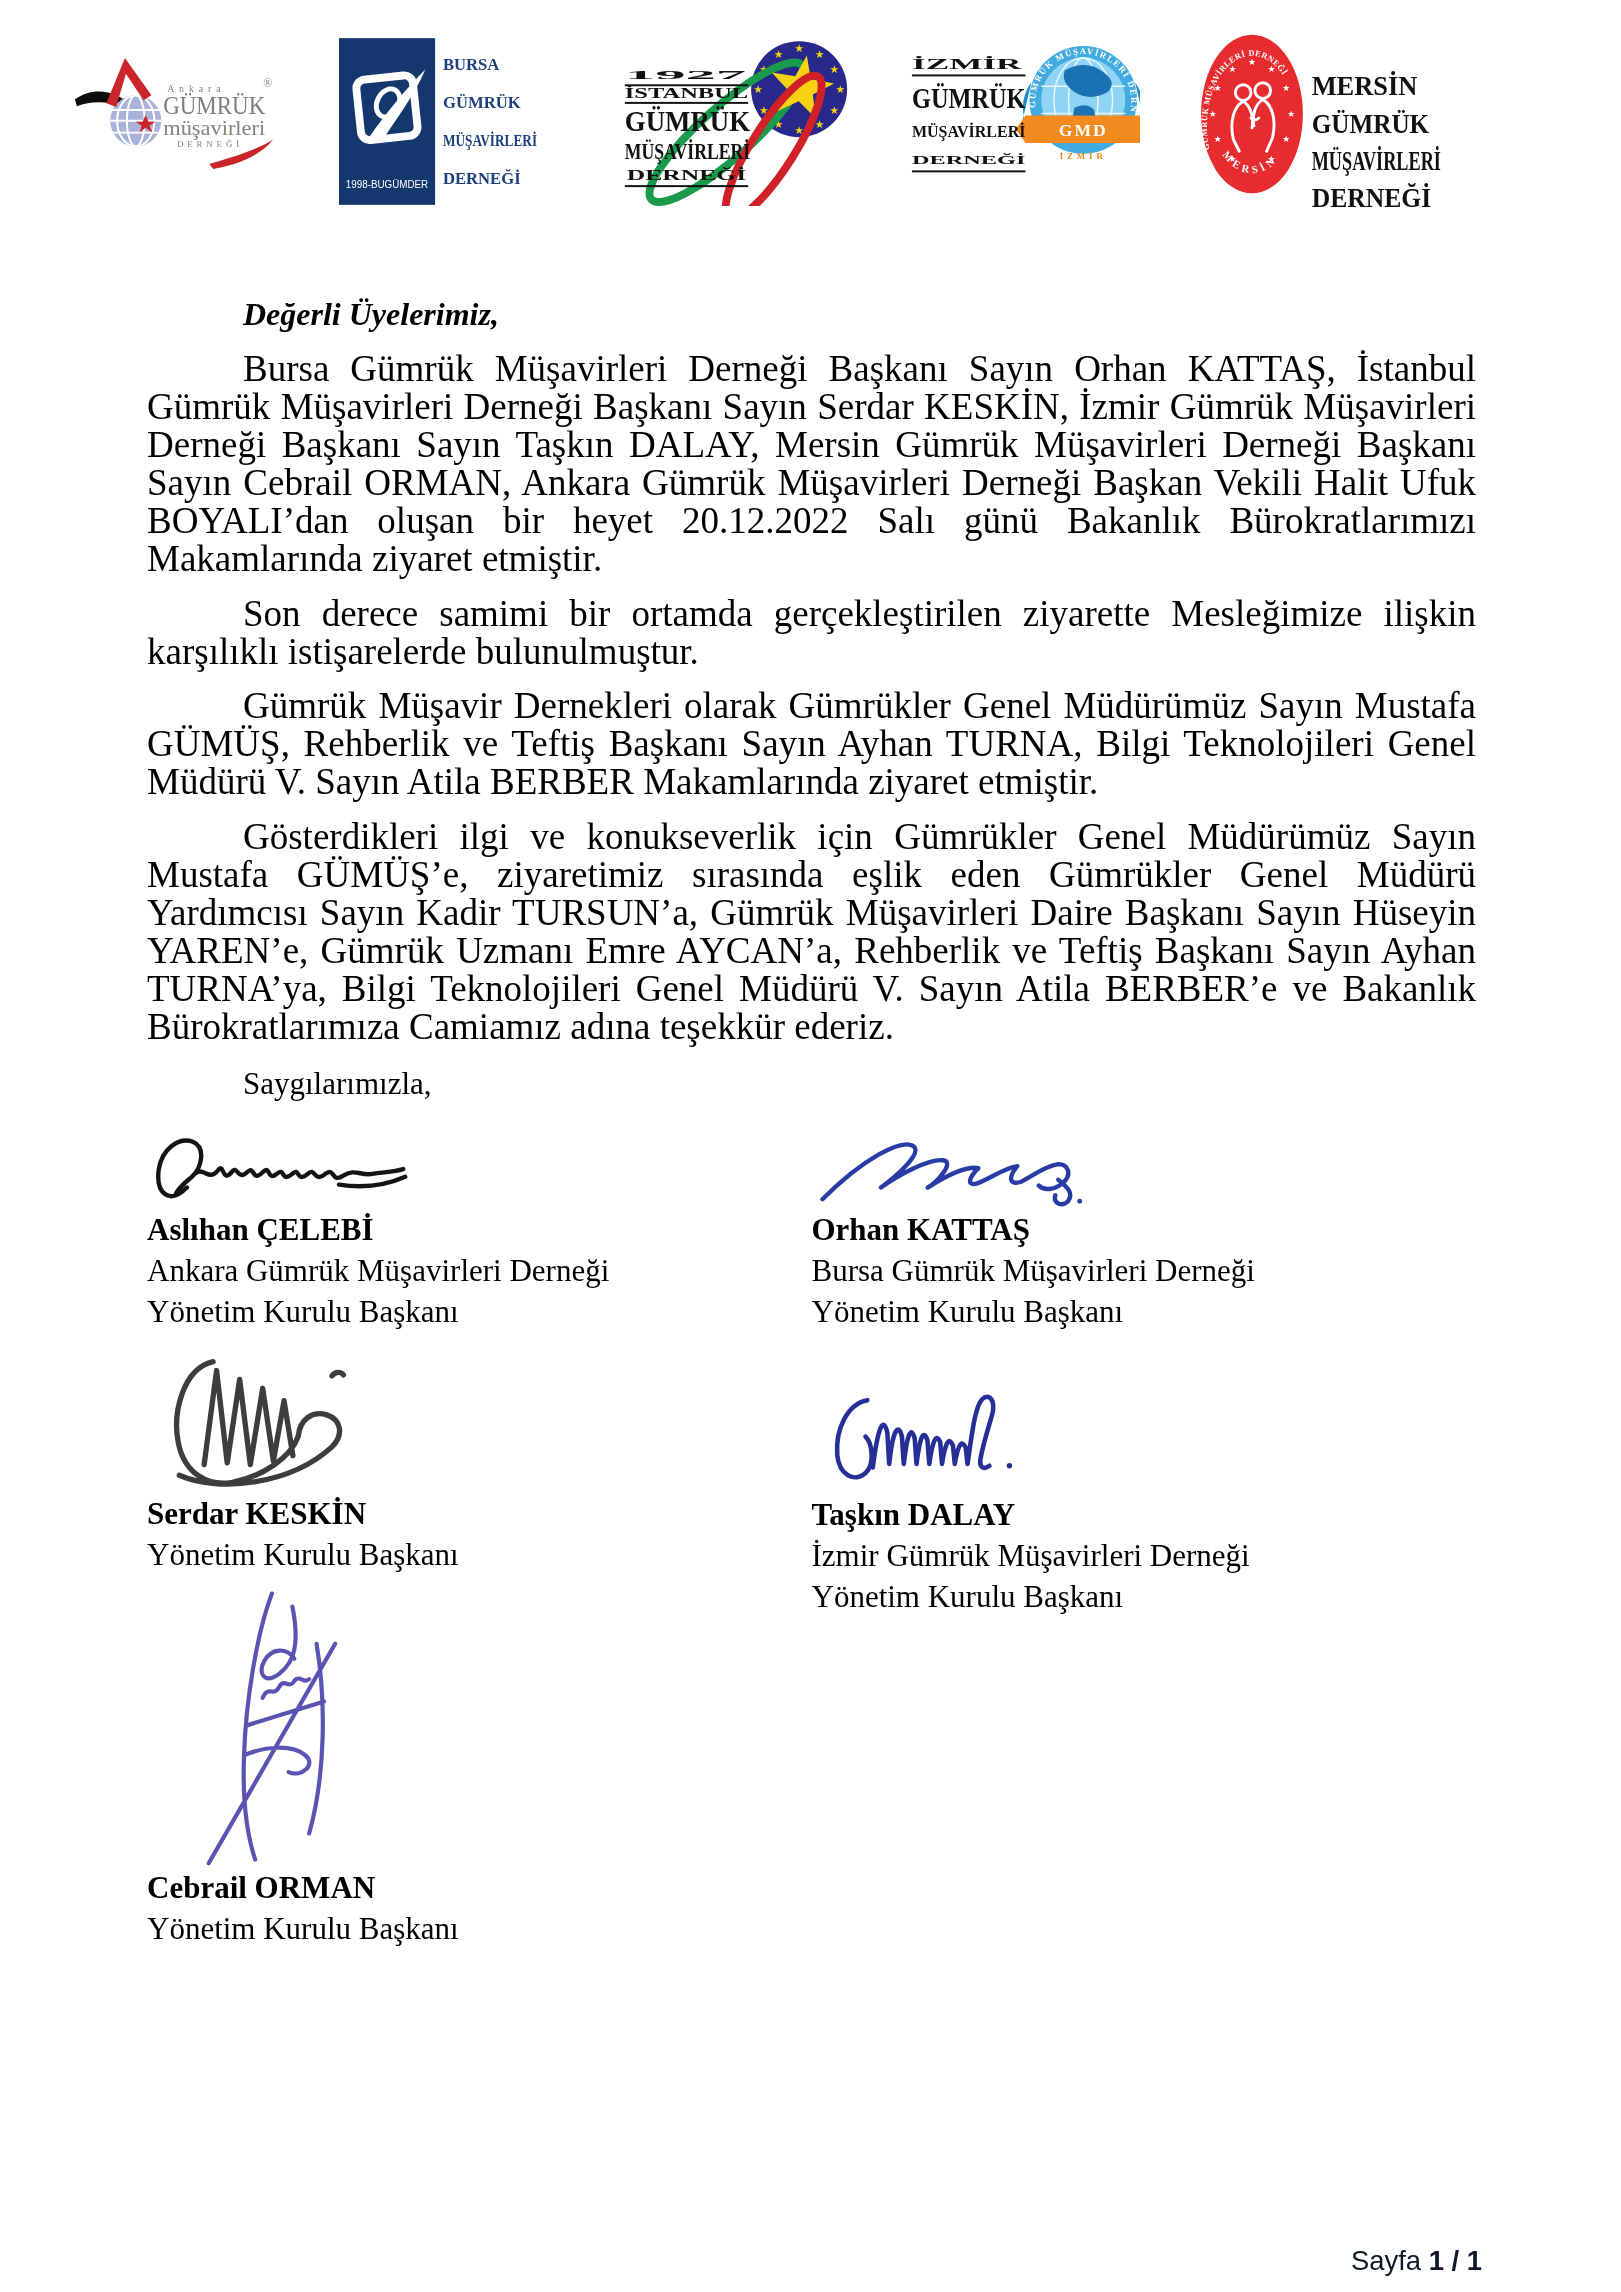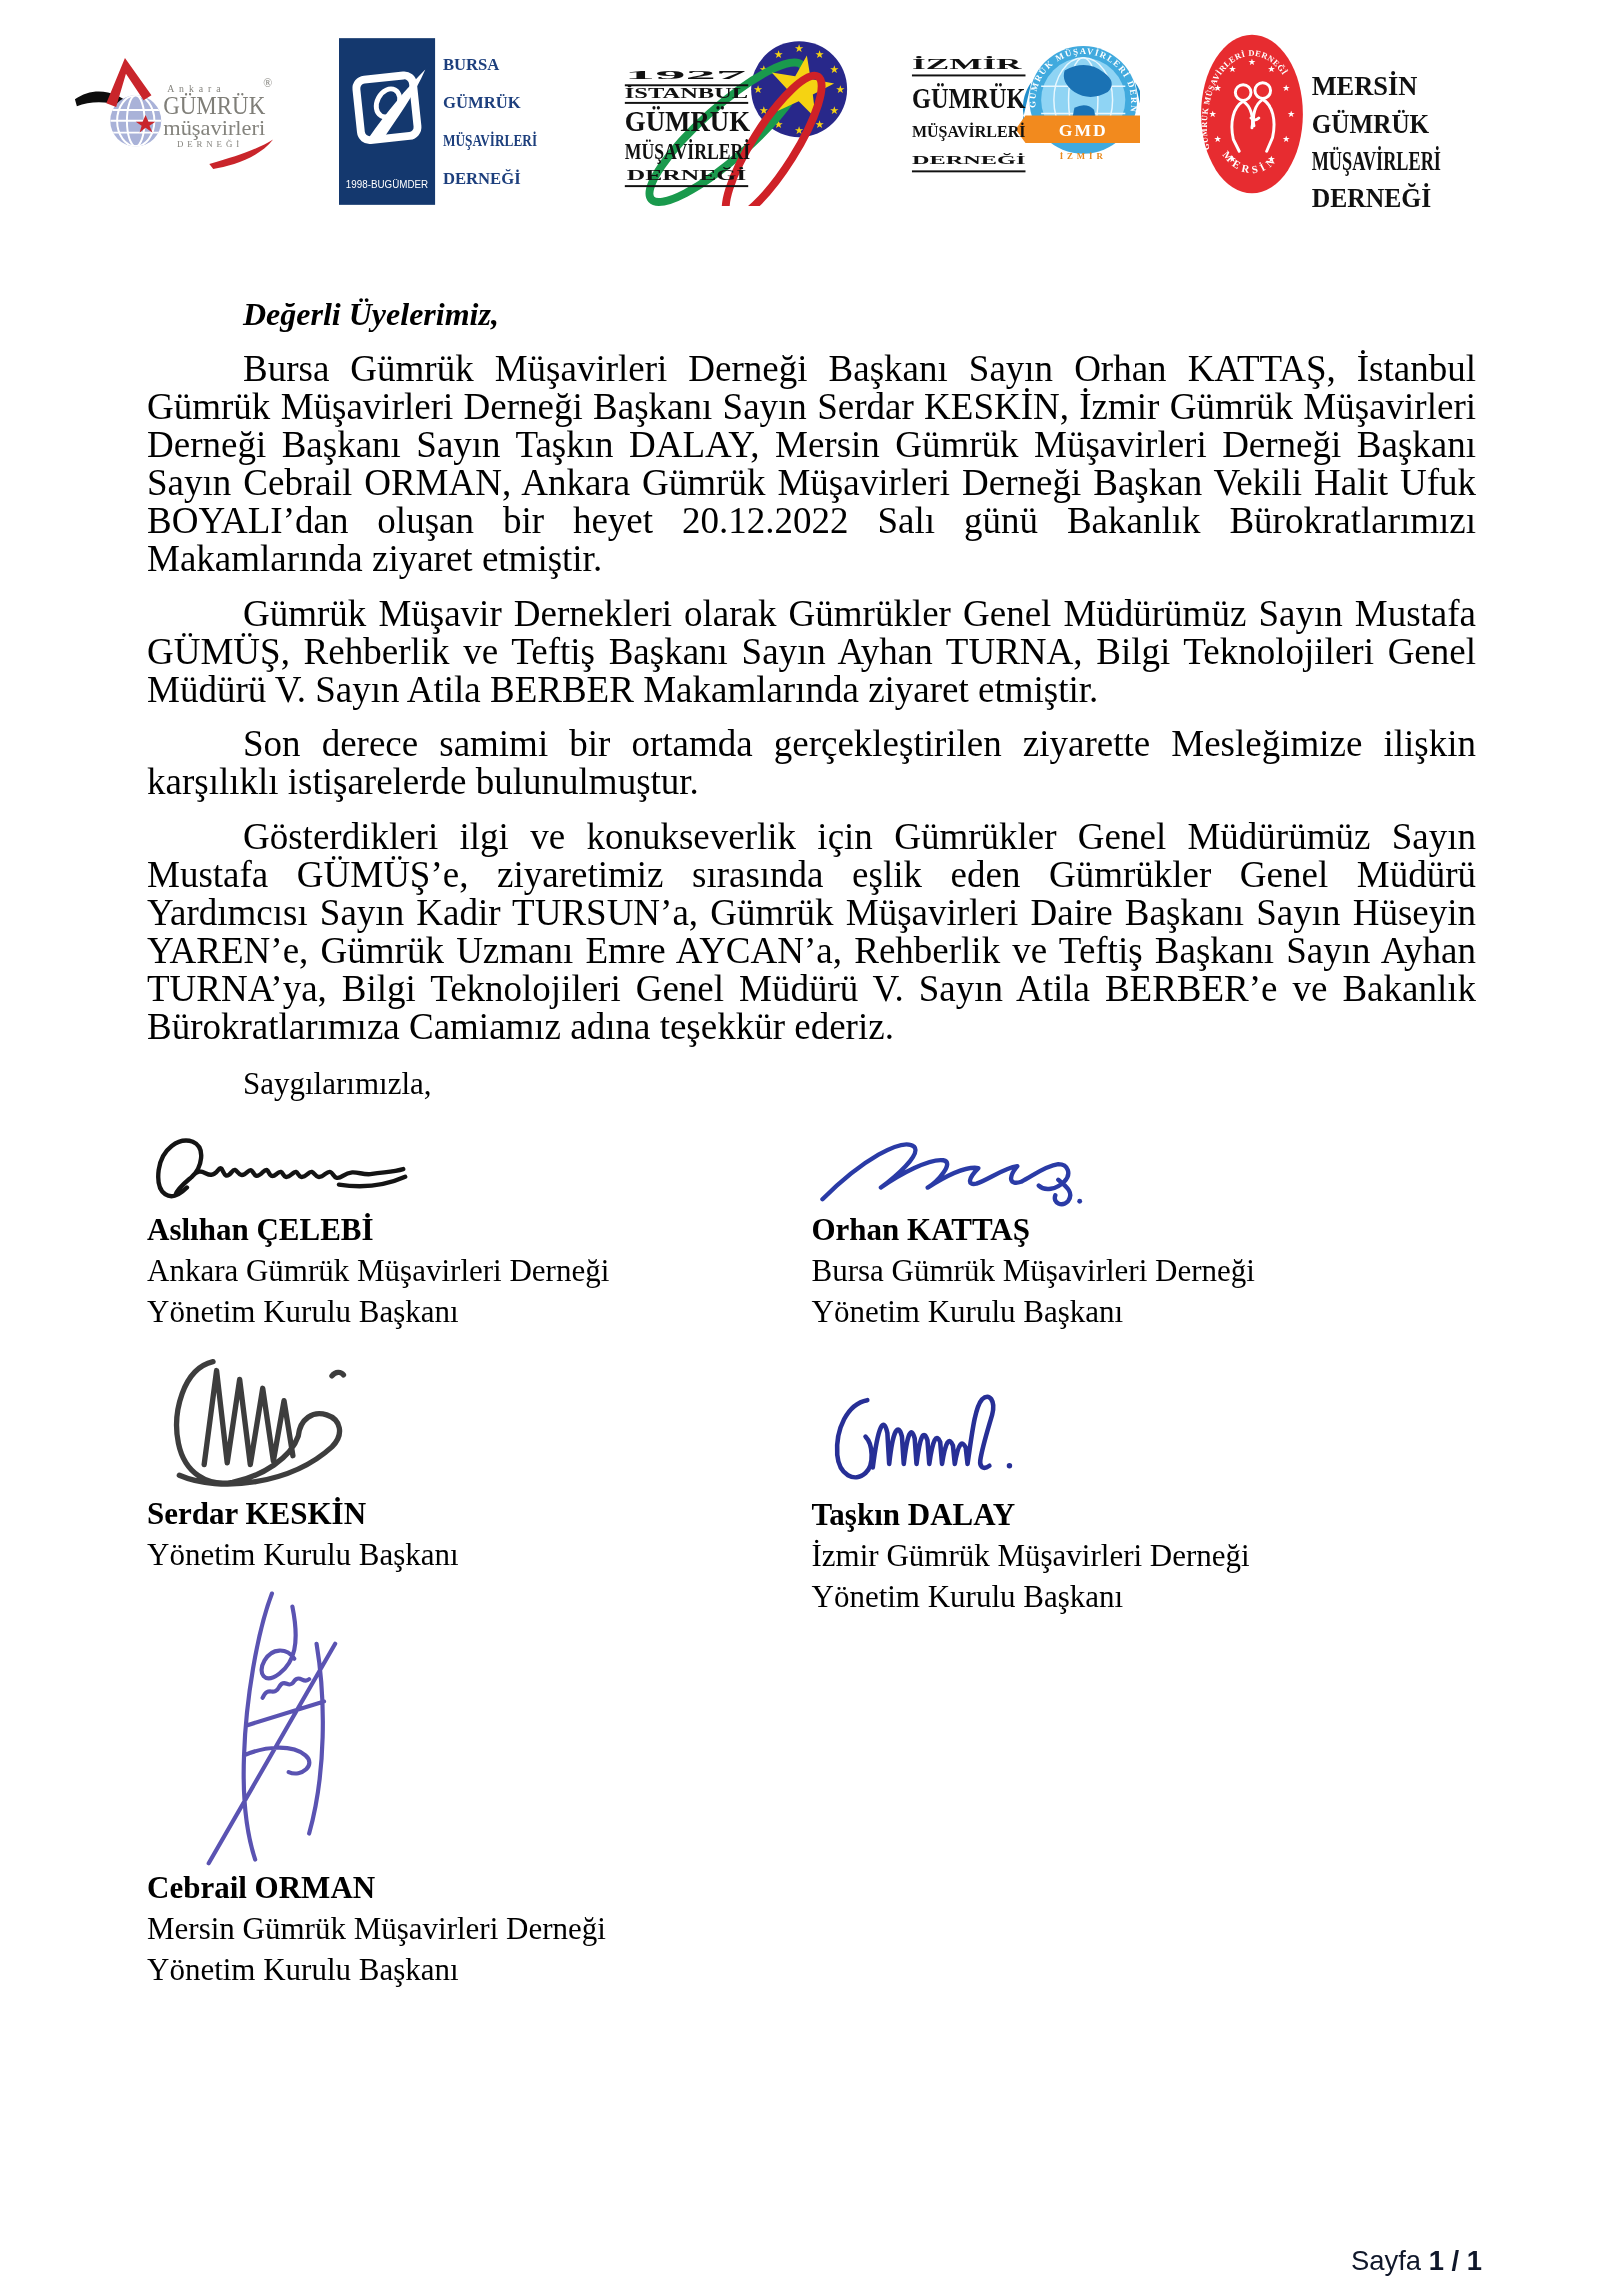--- a/index.html
+++ b/index.html
@@ -181,22 +181,22 @@
           <text x="116" y="149" font-size="27" textLength="132" lengthAdjust="spacingAndGlyphs">MÜŞAVİRLERİ</text>
           <text x="116" y="187" font-size="27" textLength="122" lengthAdjust="spacingAndGlyphs">DERNEĞİ</text>
         </g>
       </svg>
     </div>
   </header>
 
   <main class="content">
     <p class="salutation">Değerli Üyelerimiz,</p>
     <p class="para">Bursa Gümrük Müşavirleri Derneği Başkanı Sayın Orhan KATTAŞ, İstanbul Gümrük Müşavirleri Derneği Başkanı Sayın Serdar KESKİN, İzmir Gümrük Müşavirleri Derneği Başkanı Sayın Taşkın DALAY, Mersin Gümrük Müşavirleri Derneği Başkanı Sayın Cebrail ORMAN, Ankara Gümrük Müşavirleri Derneği Başkan Vekili Halit Ufuk BOYALI’dan oluşan bir heyet 20.12.2022 Salı günü Bakanlık Bürokratlarımızı Makamlarında ziyaret etmiştir.</p>
+    <p class="para">Son derece samimi bir ortamda gerçekleştirilen ziyarette Mesleğimize ilişkin karşılıklı istişarelerde bulunulmuştur.</p>
     <p class="para">Gümrük Müşavir Dernekleri olarak Gümrükler Genel Müdürümüz Sayın Mustafa GÜMÜŞ, Rehberlik ve Teftiş Başkanı Sayın Ayhan TURNA, Bilgi Teknolojileri Genel Müdürü V. Sayın Atila BERBER Makamlarında ziyaret etmiştir.</p>
-    <p class="para">Son derece samimi bir ortamda gerçekleştirilen ziyarette Mesleğimize ilişkin karşılıklı istişarelerde bulunulmuştur.</p>
     <p class="para">Gösterdikleri ilgi ve konukseverlik için Gümrükler Genel Müdürümüz Sayın Mustafa GÜMÜŞ’e, ziyaretimiz sırasında eşlik eden Gümrükler Genel Müdürü Yardımcısı Sayın Kadir TURSUN’a, Gümrük Müşavirleri Daire Başkanı Sayın Hüseyin YAREN’e, Gümrük Uzmanı Emre AYCAN’a, Rehberlik ve Teftiş Başkanı Sayın Ayhan TURNA’ya, Bilgi Teknolojileri Genel Müdürü V. Sayın Atila BERBER’e ve Bakanlık Bürokratlarımıza Camiamız adına teşekkür ederiz.</p>
     <p class="closing">Saygılarımızla,</p>
 
     <div class="sig-grid">
 
       <div class="sig-block">
         <div class="sig-canvas">
           <svg width="265" height="76" viewBox="0 0 270 78">
             <path d="M 40 56 C 22 74 8 62 11 38 C 14 16 32 4 46 9 C 60 15 55 36 45 45 C 38 51 30 57 28 64 M 45 45 C 57 30 61 52 72 38 C 78 30 76 52 86 40 C 92 32 92 50 102 40 C 110 32 106 52 118 40 C 126 32 122 50 132 42 C 141 34 136 52 148 42 C 156 34 152 52 164 42 C 172 34 170 52 182 42 C 192 34 188 52 200 44 C 212 36 218 44 230 42 C 242 40 252 40 262 37 M 196 53 C 222 57 246 53 264 45" fill="none" stroke="#141414" stroke-width="4.5" stroke-linecap="round" stroke-linejoin="round"></path>
           </svg>
@@ -241,21 +241,20 @@
       </div>
     </div>
 
     <div class="sig-block sig-center">
       <div class="sig-canvas">
         <svg width="235" height="279" viewBox="0 0 240 300">
           <path d="M 128 6 C 112 48 100 120 98 180 C 96 232 102 268 110 292 M 150 20 C 158 60 152 80 136 92 C 120 104 112 92 120 78 C 128 64 144 64 152 76 M 196 60 L 60 296 M 118 118 C 124 104 130 118 136 106 C 142 96 146 110 152 100 C 158 92 162 104 168 98 M 100 148 L 184 122 M 176 60 C 186 120 186 200 168 264 M 98 180 C 120 170 150 168 164 180 C 176 190 160 204 146 198" fill="none" stroke="#5a53b2" stroke-width="4.5" stroke-linecap="round" stroke-linejoin="round"></path>
         </svg>
       </div>
       <div class="sig-name">Cebrail ORMAN</div>
-      <div class="sig-org">Mersin Gümrük Müşavirleri Derneği</div>
       <div class="sig-title">Yönetim Kurulu Başkanı</div>
     </div>
   </main>
 
   <footer class="footer">
     <span>Sayfa</span>
     <b>1 / 1</b>
   </footer>
 </div>
 

